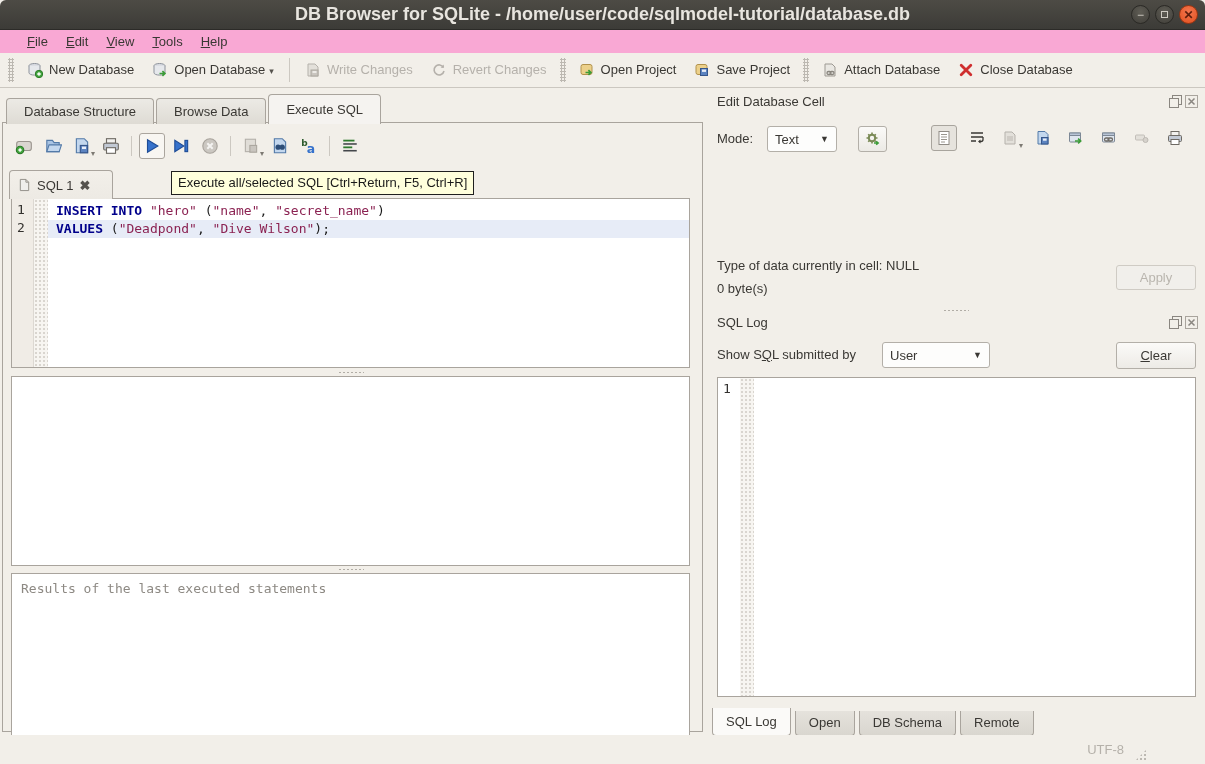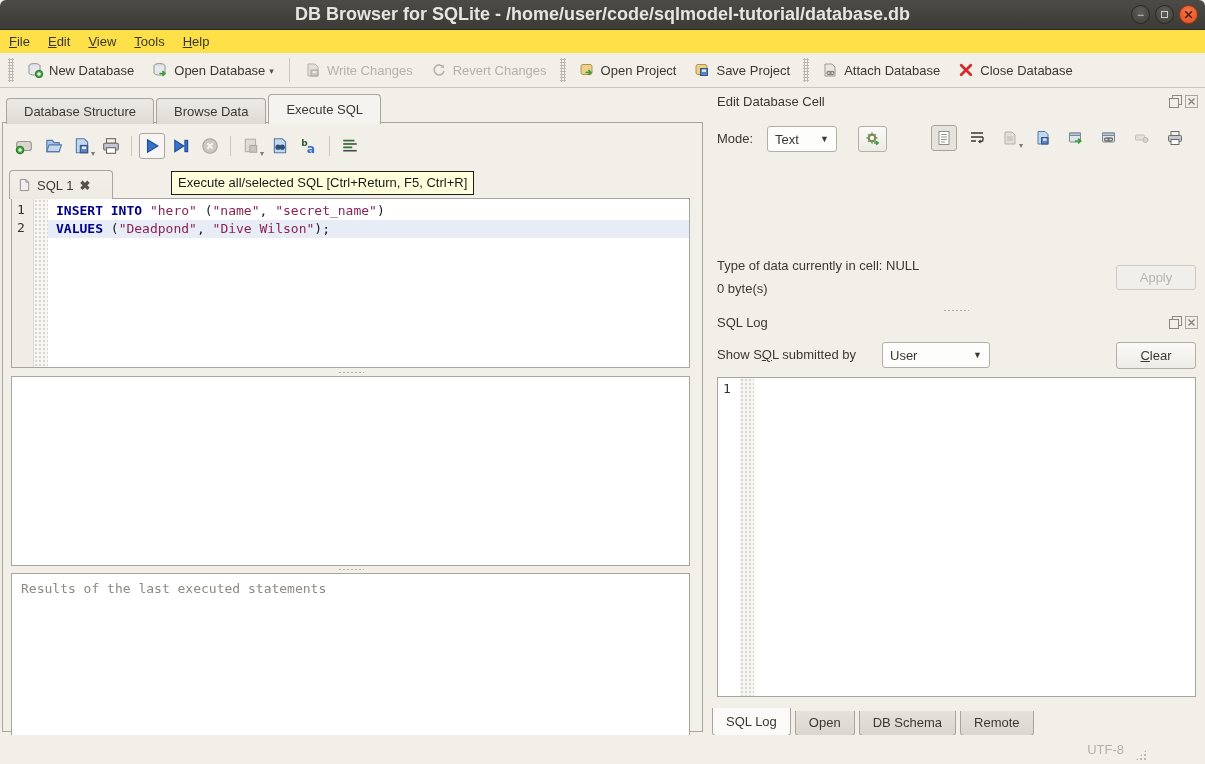--- a/index.html
+++ b/index.html
@@ -22,38 +22,38 @@
     width:19px; height:19px; border-radius:50%;
     background:radial-gradient(circle at 50% 35%, #5f5d55, #403e39);
     border:1px solid #2a2925; color:#cfcbc3; font-size:12px;
     display:flex; align-items:center; justify-content:center; line-height:1;
   }
   .wbtn.close{ background:radial-gradient(circle at 50% 35%, #f4774f, #e14f1e); border-color:#9c3512; color:#5e1d0c; font-weight:bold; }
   .wbtn .sq{ width:7px; height:7px; border:1.5px solid #cfcbc3; }
   
   .menubar{
     position:absolute; top:30px; left:0; width:1205px; height:23px;
-    background:#fde047; display:flex; align-items:center; padding-left:0;
+    background:#f9a8d4; display:flex; align-items:center; padding-left:18px;
   }
   .menuitem{ padding:2px 9px; cursor:default; }
   .mn{ text-decoration:underline; }
   
   .toolbar{
     position:absolute; top:53px; left:0; width:1205px; height:35px;
     background:#f2efe9; border-bottom:1px solid #cbc7c0;
     display:flex; align-items:center; padding:0 4px;
   }
   .handle{
     width:6px; height:24px; margin:0 4px;
     background-image:radial-gradient(#bcb8b1 1px, transparent 1.2px);
     background-size:3px 3px;
   }
   .tsep{ width:1px; height:24px; background:#ccc8c1; margin:0 6px; }
   .tbtn{
-    display:flex; align-items:center; gap:6px; padding:5px 9px;
+    display:flex; gap:6px; padding:5px 9px;
     border-radius:3px; white-space:nowrap;
   }
   .tbtn.disabled{ color:#b5b1ab; }
   .tbtn svg{ flex:0 0 auto; }
   .ddarrow{ font-size:9px; color:#55524d; margin-left:-2px; align-self:flex-end; padding-bottom:2px;}
   
   .left-pane{ position:absolute; left:0; top:88px; width:706px; height:647px; }
   .maintabs{ position:absolute; left:6px; top:5px; display:flex; align-items:flex-end; height:30px; z-index:3; }
   .mtab{
     padding:5px 17px 8px; background:linear-gradient(#eceae5,#dedbd4);

